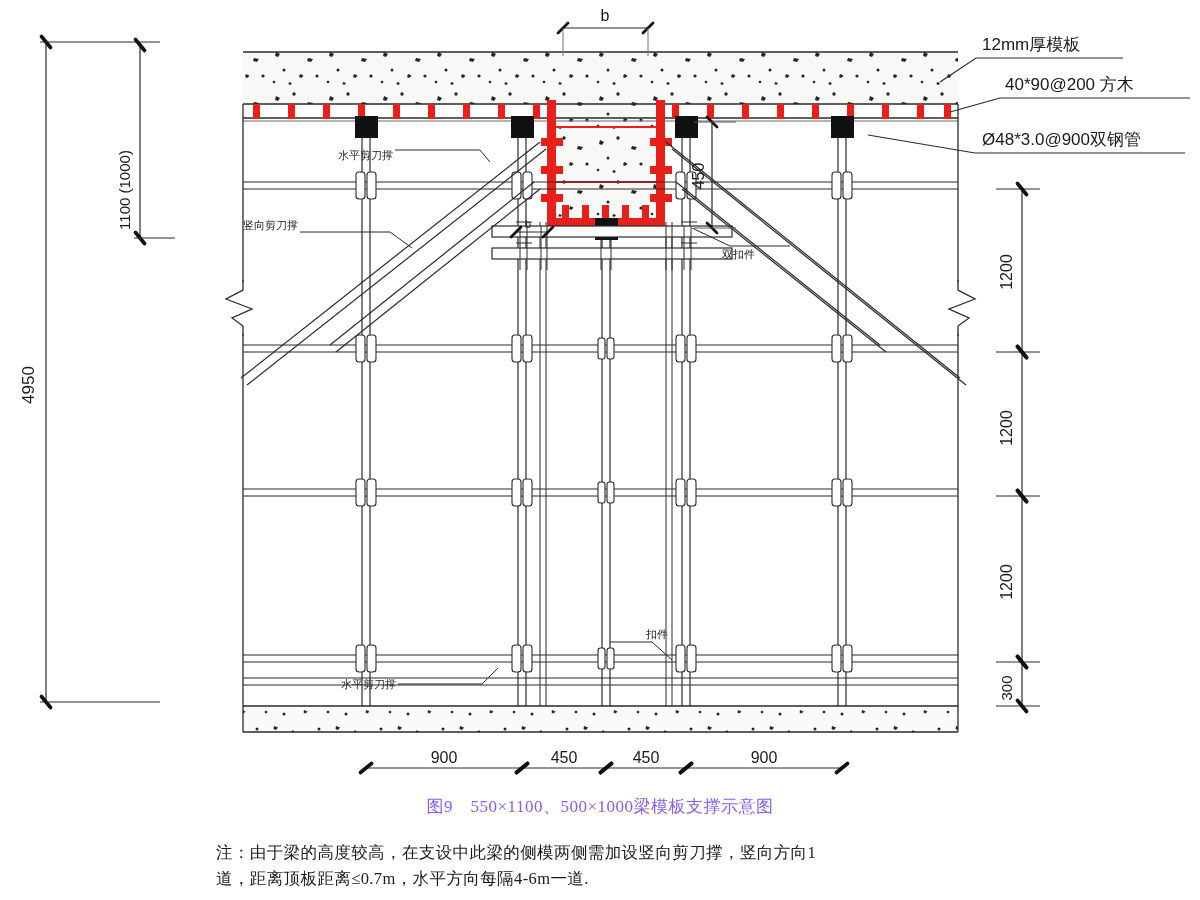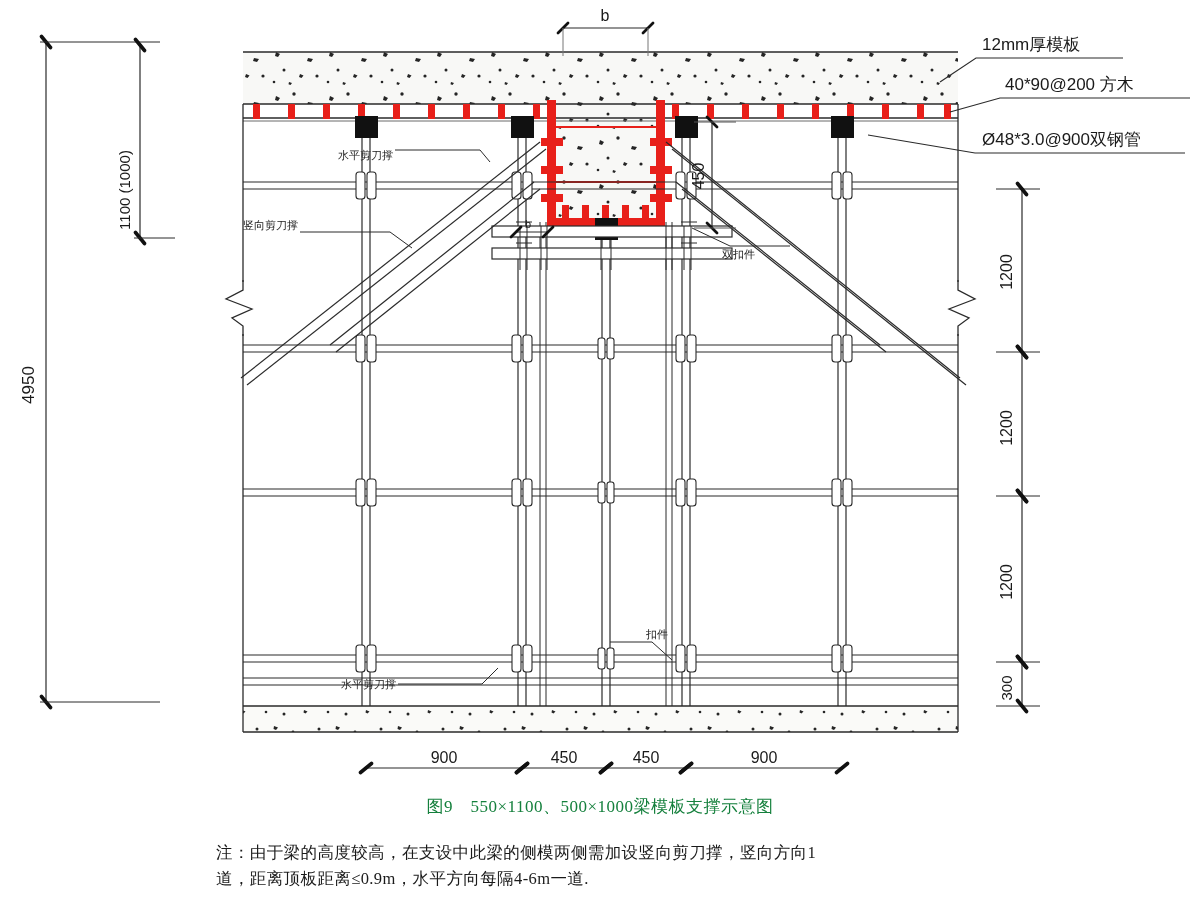--- a/index.html
+++ b/index.html
@@ -28,21 +28,21 @@
   .cap-wrap {
     position: absolute;
     left: 0;
     top: 795px;
     width: 1200px;
     text-align: center;
   }
   .figure-caption {
     font-family: "Liberation Serif", "DejaVu Serif", serif;
     font-size: 17px;
-    color: #15803d;
+    color: #8b5cf6;
     letter-spacing: 0.5px;
     white-space: nowrap;
   }
   .note-wrap {
     position: absolute;
     left: 216px;
     top: 840px;
     width: 930px;
   }
   .note-line {
@@ -426,16 +426,16 @@
     </g>
 
   </svg>
 
   <div class="cap-wrap">
     <span class="figure-caption">图9　550×1100、500×1000梁模板支撑示意图</span>
   </div>
 
   <div class="note-wrap">
     <div class="note-line">注：由于梁的高度较高，在支设中此梁的侧模两侧需加设竖向剪刀撑，竖向方向1</div>
-    <div class="note-line indent">道，距离顶板距离≤0.9m，水平方向每隔4-6m一道.</div>
+    <div class="note-line indent">道，距离顶板距离≤0.7m，水平方向每隔4-6m一道.</div>
   </div>
 
 </div>
 
 </body></html>

